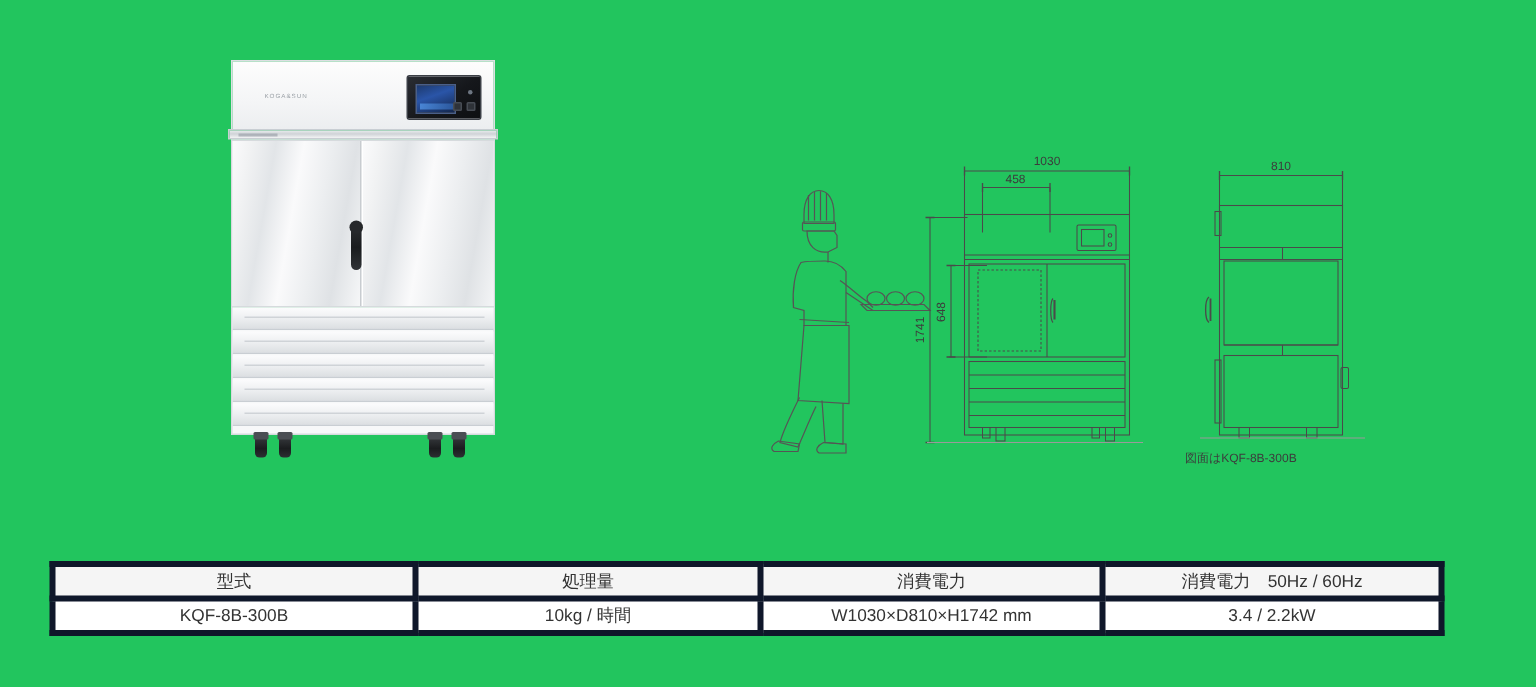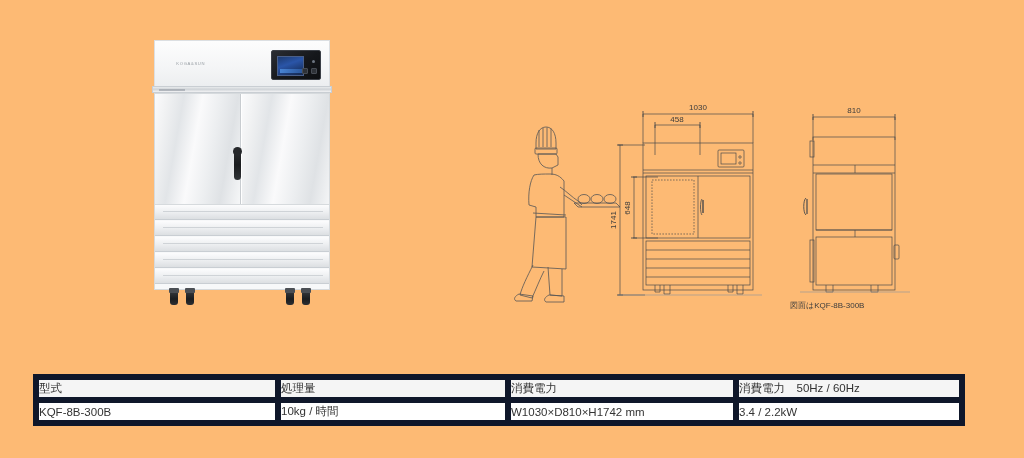--- a/index.html
+++ b/index.html
@@ -10,21 +10,21 @@
     width: 1024px;
     height: 458px;
     background: #ffffff;
     font-family: "Liberation Sans", "DejaVu Sans", sans-serif;
     overflow: hidden;
   }
   .page {
     position: relative;
     width: 1024px;
     height: 458px;
-    background: #fdba74;
+    background: #22c55e;
   }
 
   
   .photo-wrap {
     position: absolute;
     left: 152px;
     top: 40px;
     width: 180px;
     height: 285px;
   }
@@ -210,22 +210,22 @@
     position: absolute;
     left: 33px;
     top: 374px;
     width: 926px;
     border-collapse: collapse;
     border: 1px solid #e2e2e2;
     table-layout: fixed;
   }
   .spec-table th,
   .spec-table td {
-    border: 6px solid #0f172a;
-    text-align: left;
+    border: 4px solid #0f172a;
+    text-align: center;
     font-weight: normal;
     color: #333333;
     font-size: 11.5px;
     font-family: "Liberation Sans", "DejaVu Sans", sans-serif;
     padding: 0;
     height: 23px;
     vertical-align: middle;
   }
   .spec-table thead th {
     background: #f5f5f5;

